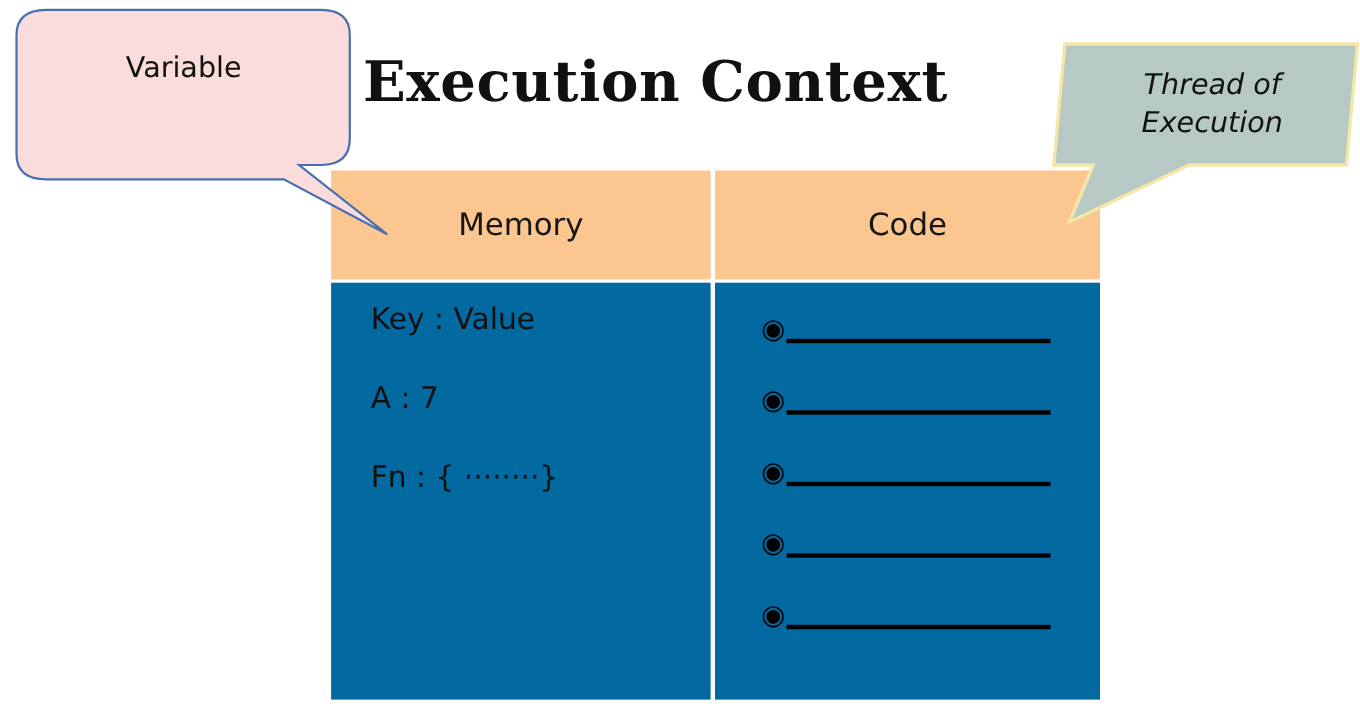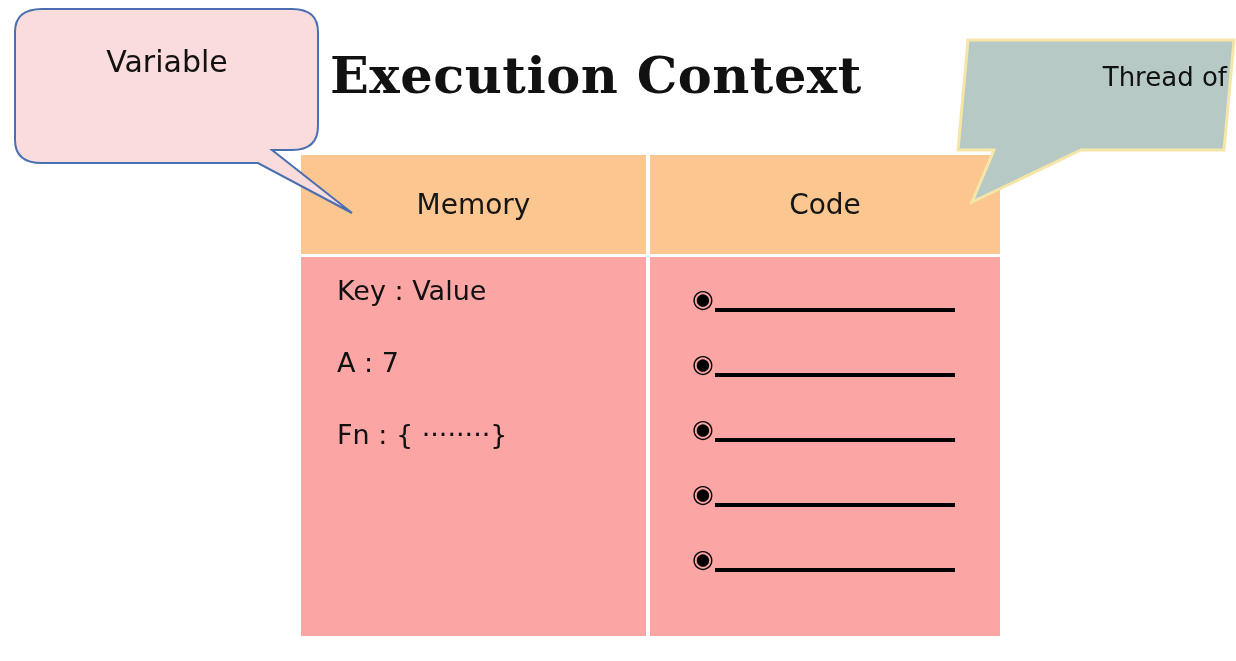--- a/index.html
+++ b/index.html
@@ -63,21 +63,21 @@
     position: absolute;
     left: 0;
     top: 102px;
     width: 100%;
     height: 379px;
   }
   .td-cell {
     position: absolute;
     top: 0;
     height: 379px;
-    background: #fca5a5;
+    background: #0369a1;
   }
   .td-memory { left: 0; width: 345px; }
   .td-code   { left: 349px; width: 350px; }
 
   
   .mem-list {
     position: absolute;
     left: 36px;
     top: 8px;
     margin: 0;
@@ -132,41 +132,42 @@
     height: 230px;
     pointer-events: none;
   }
   #callout-variable-environment svg { display: block; }
   .ve-text {
     position: absolute;
     left: 16px;
     top: 45px;
     width: 302px;
     text-align: center;
-    font-size: 30px;
+    font-size: 26px;
     line-height: 34px;
     color: #111111;
   }
 
   
   #callout-thread-of-execution {
     position: absolute;
     left: 945px;
     top: 38px;
     width: 291px;
     height: 175px;
     pointer-events: none;
   }
   #callout-thread-of-execution svg { display: block; }
   .toe-text {
     position: absolute;
     left: 32px;
     top: 22px;
     width: 250px;
-    text-align: right;
+    text-align: center;
+    font-style: italic;
     font-size: 26px;
     line-height: 35px;
     color: #111111;
   }
 </style>
 </head>
 <body>
 
 <div id="slide-title">Execution Context</div>
 
@@ -246,14 +247,15 @@
              L 289 2
              L 279 112
              L 136 112
              L 27 164
              L 49 112
              L 13 112
              Z" fill="#b6c9c5" stroke="#f5e6a8" stroke-width="3"></path>
   </svg>
   <div class="toe-text">
     <div>Thread of</div>
+    <div>Execution</div>
   </div>
 </div>
 
 </body></html>

